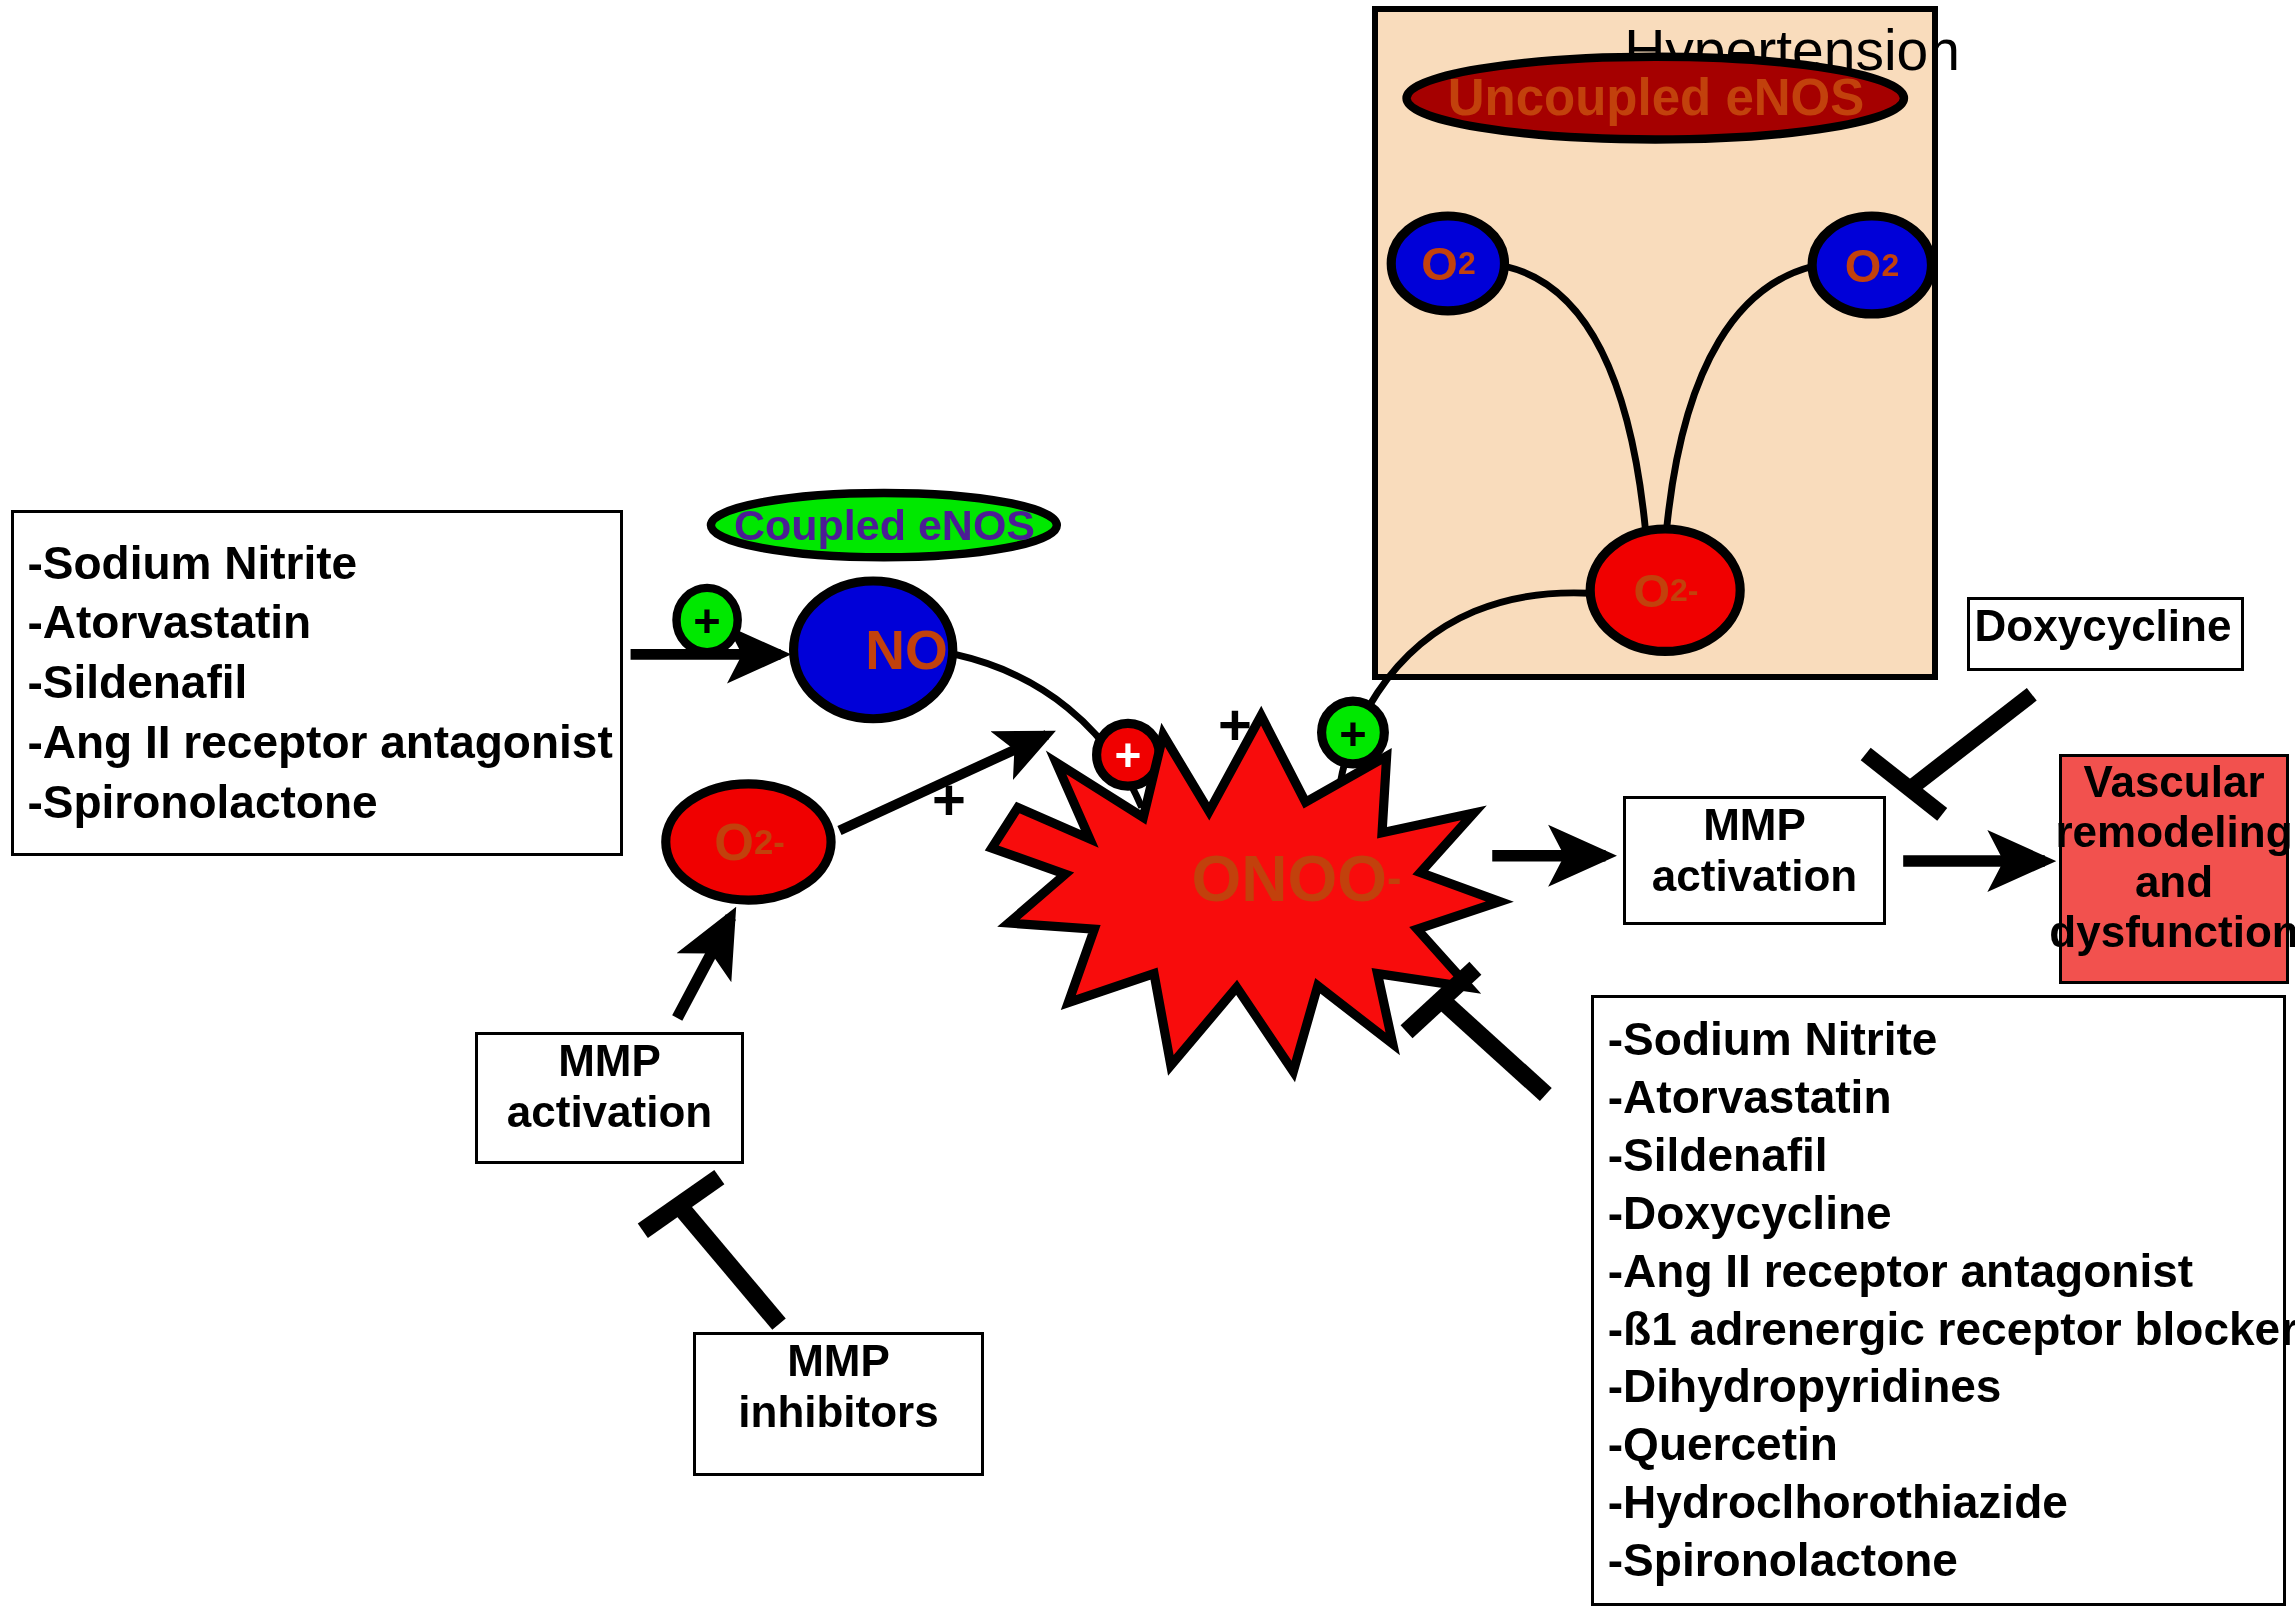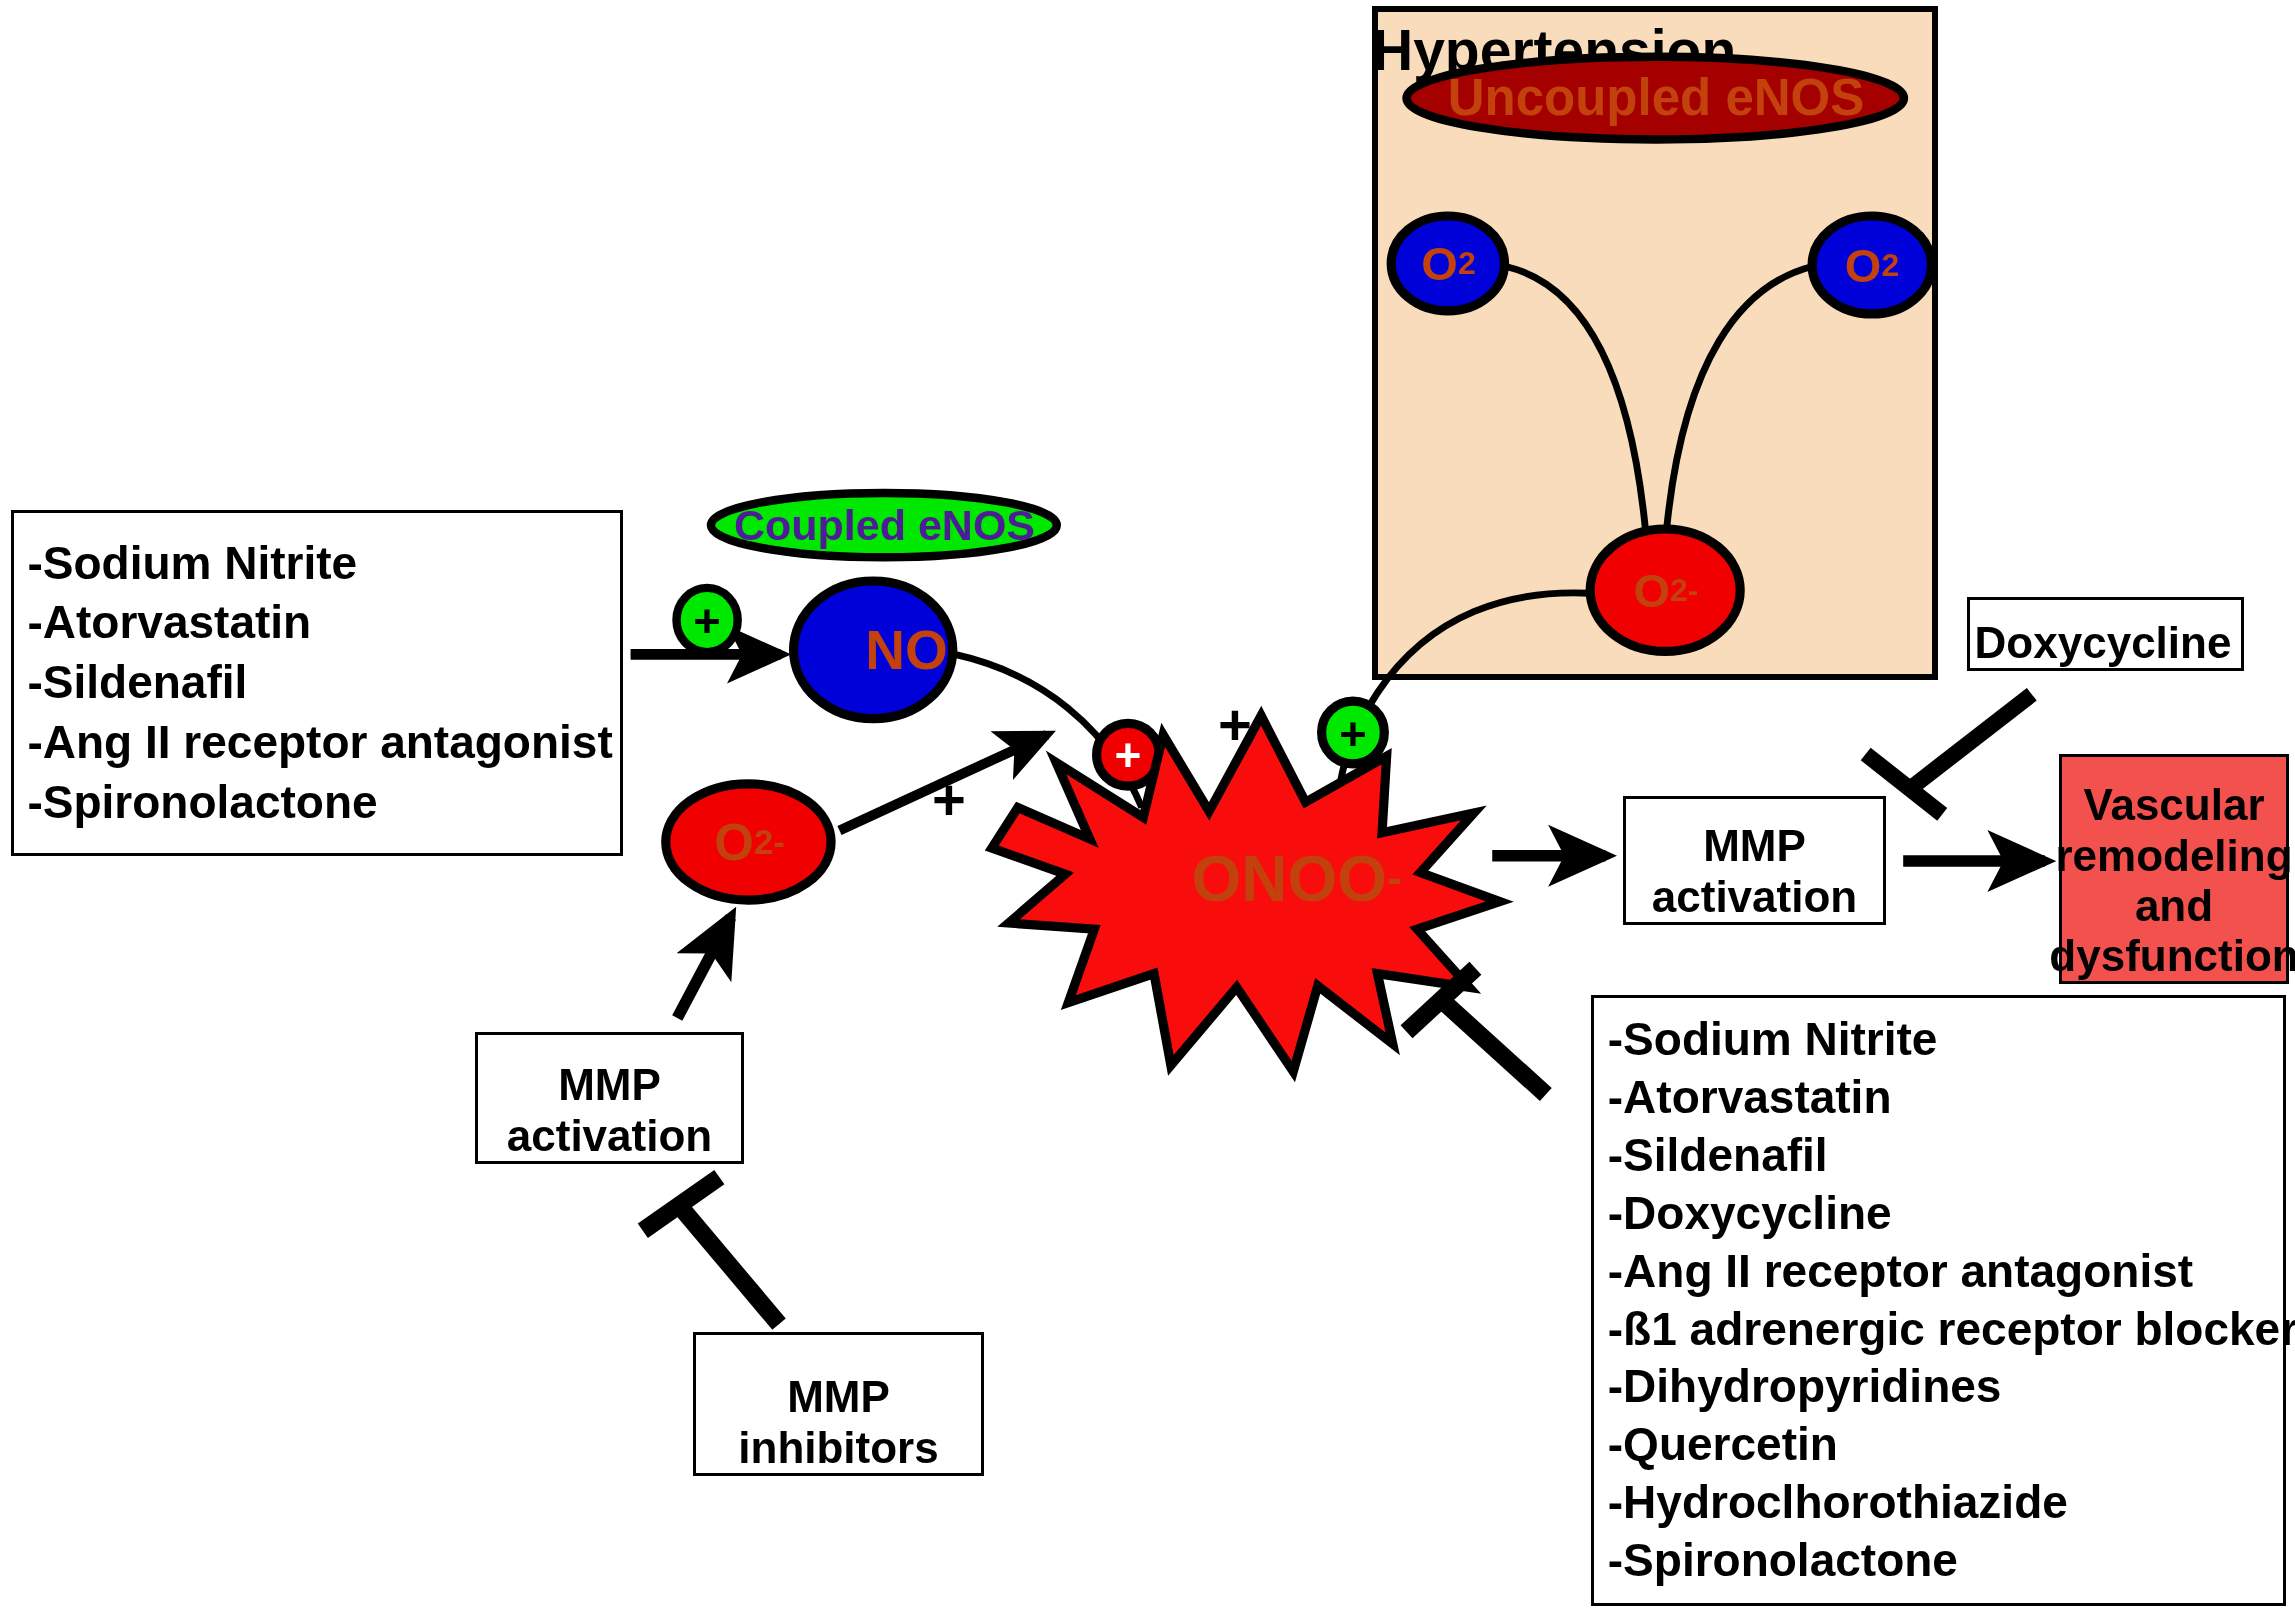--- a/index.html
+++ b/index.html
@@ -5,21 +5,21 @@
 <style>
   html,body{margin:0;padding:0;background:#ffffff;}
   body{width:2295px;height:1612px;position:relative;overflow:hidden;
        font-family:"Liberation Sans", sans-serif;}
   #stage{position:absolute;left:0;top:0;width:2295px;height:1612px;}
   svg#canvas{position:absolute;left:0;top:0;width:2295px;height:1612px;}
 
   
   .box{position:absolute;background:#ffffff;border:3.1px solid #000000;
        box-sizing:border-box;display:flex;flex-direction:column;
-       justify-content:flex-end;font-weight:bold;color:#000000;}
+       justify-content:flex-start;font-weight:bold;color:#000000;}
   .box.center{align-items:center;text-align:center;}
   .box.listbox{padding:10.7px 12.2px 10.7px 13.8px;justify-content:center;}
   .box .ln{line-height:1.165;white-space:nowrap;}
 
   #drugbox-left{left:10.7px;top:510px;width:612px;height:346px;font-size:46px;}
   #drugbox-left .ln{line-height:1.30;}
 
   #drugbox-right{left:1591px;top:995px;width:695px;height:611px;font-size:46px;}
   #drugbox-right .ln{line-height:1.258;}
 
@@ -31,21 +31,21 @@
   #mmp-inhibitors{left:693px;top:1332px;width:291px;height:144px;font-size:44px;}
 
   #vascular-box{left:2059px;top:754px;width:230px;height:230px;font-size:44px;
                 background:#F2514E;border:3.1px solid #000000;}
   #vascular-box .ln{line-height:1.14;}
 
   
   #hypertension-panel{position:absolute;left:1372px;top:6.1px;width:566px;height:674px;
        background:#F9DCBC;border:6.9px solid #000000;box-sizing:border-box;}
   #hypertension-title{position:absolute;left:1372px;top:17px;width:588px;
-       text-align:left;font-size:57px;font-weight:bold;color:#000;}
+       text-align:right;font-size:57px;font-weight:normal;color:#000;}
 
   
   .nodelabel{position:absolute;font-weight:bold;color:#c2410c;
              display:flex;align-items:center;justify-content:center;
              pointer-events:none;white-space:nowrap;}
   .nodelabel.dark{color:#000000;}
   .sub{font-size:0.68em;vertical-align:-0.28em;}
   .sup{font-size:0.68em;vertical-align:0.42em;}
 
   #lbl-uncoupled{left:1407px;top:61px;width:498px;height:73px;font-size:51px;}

